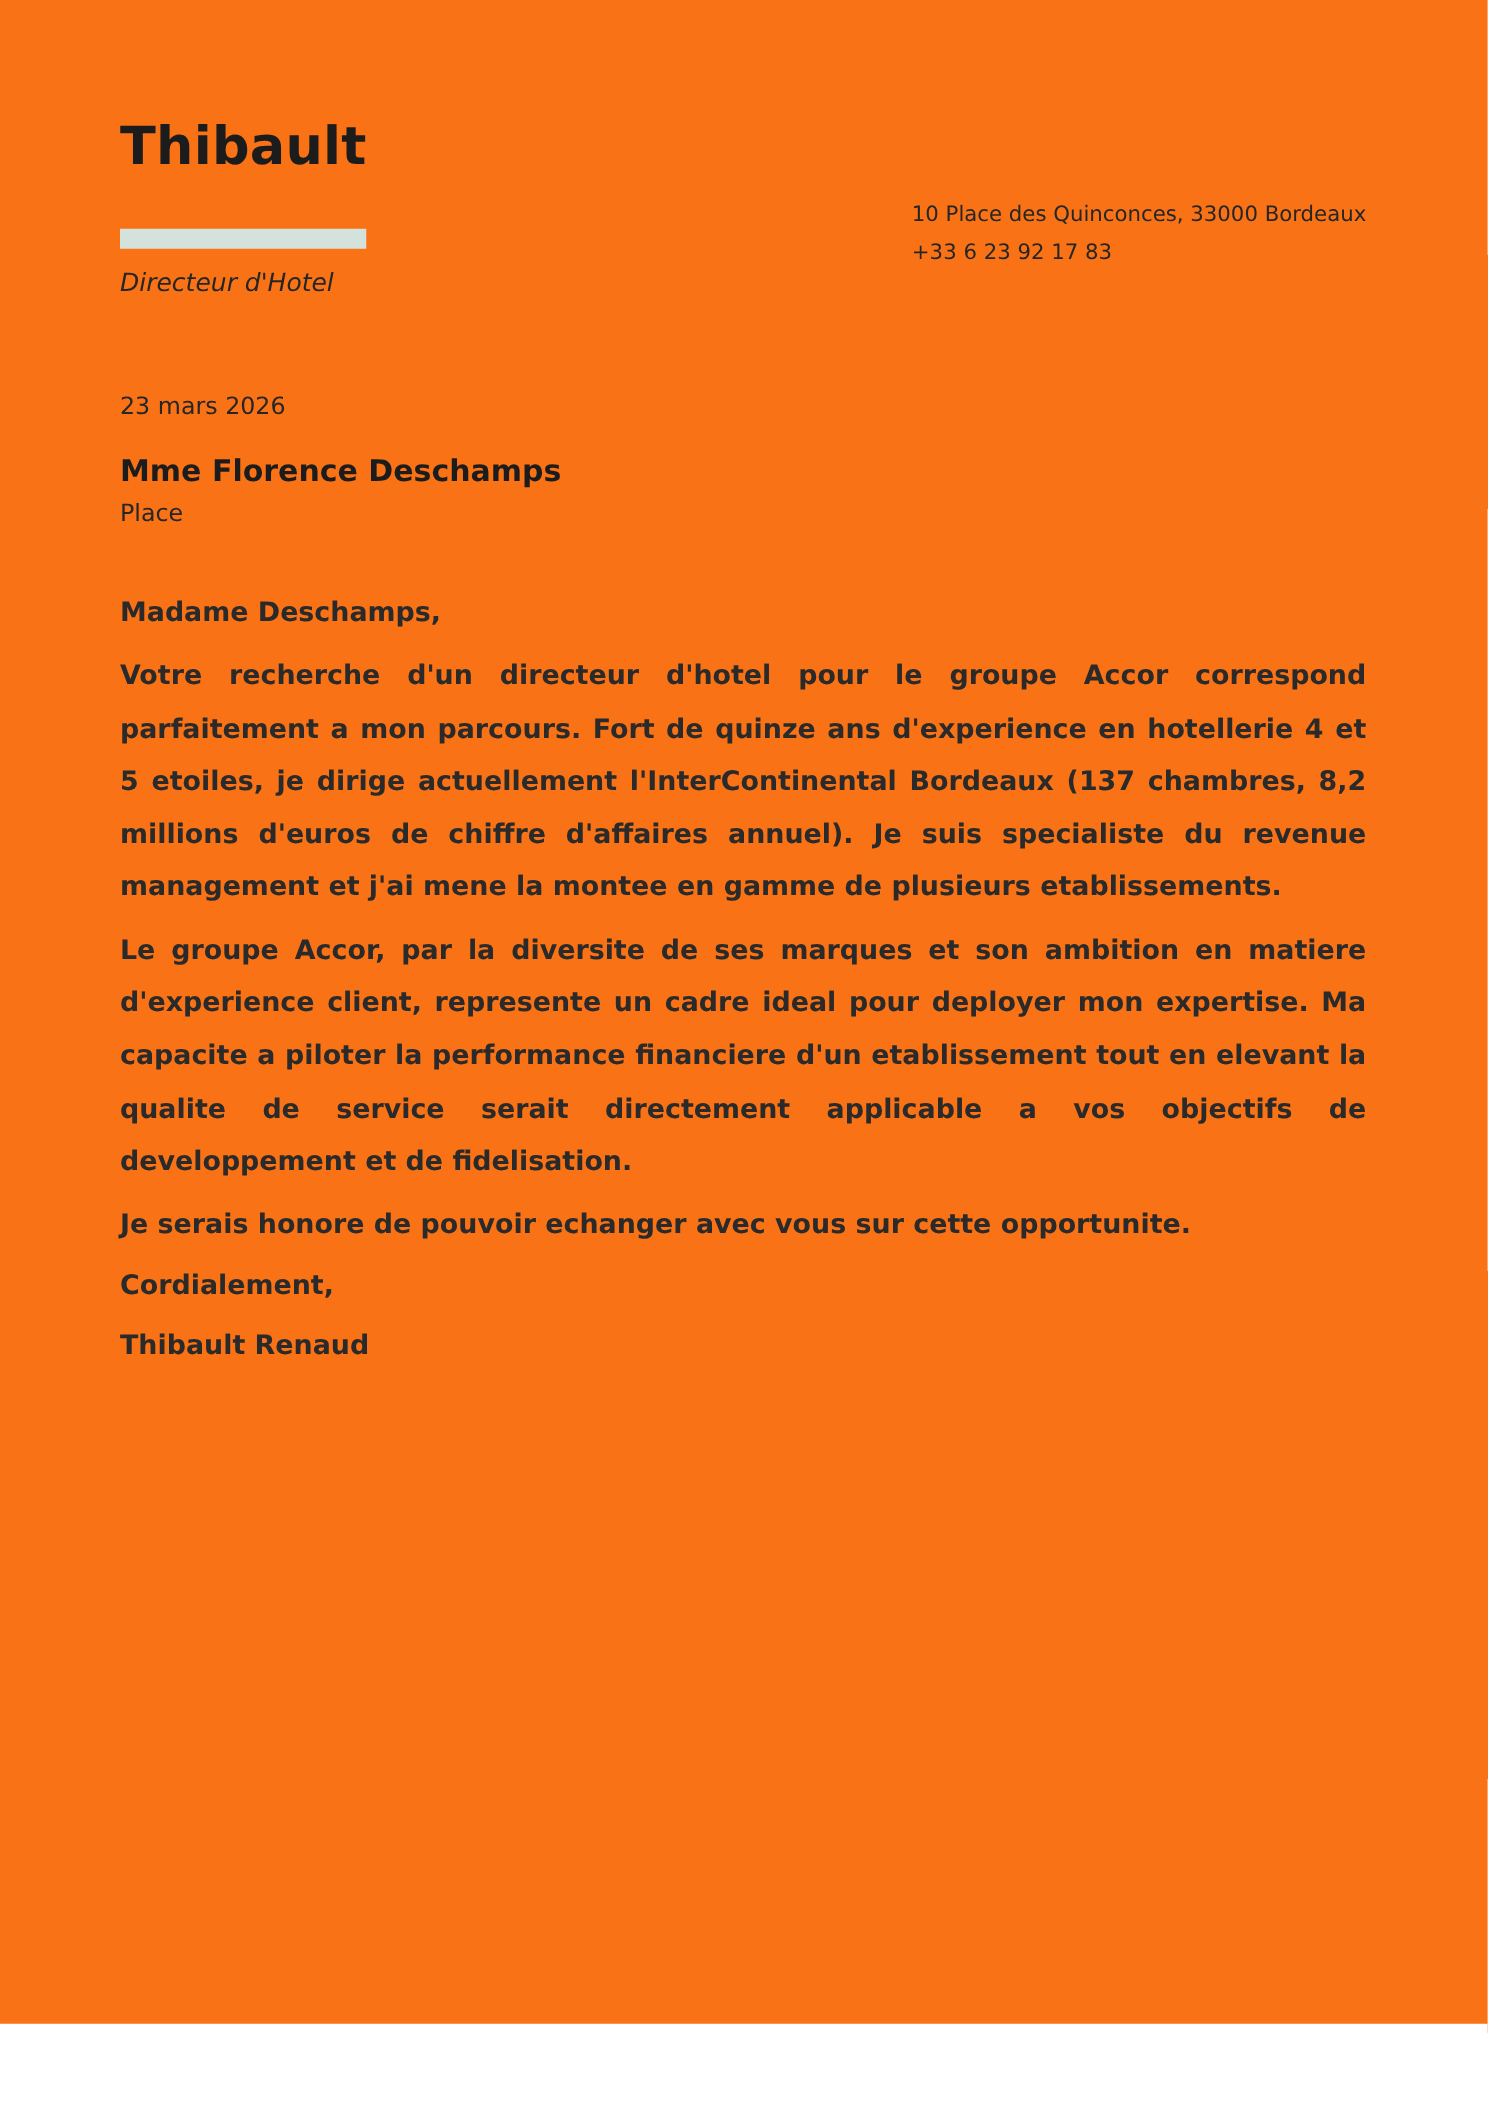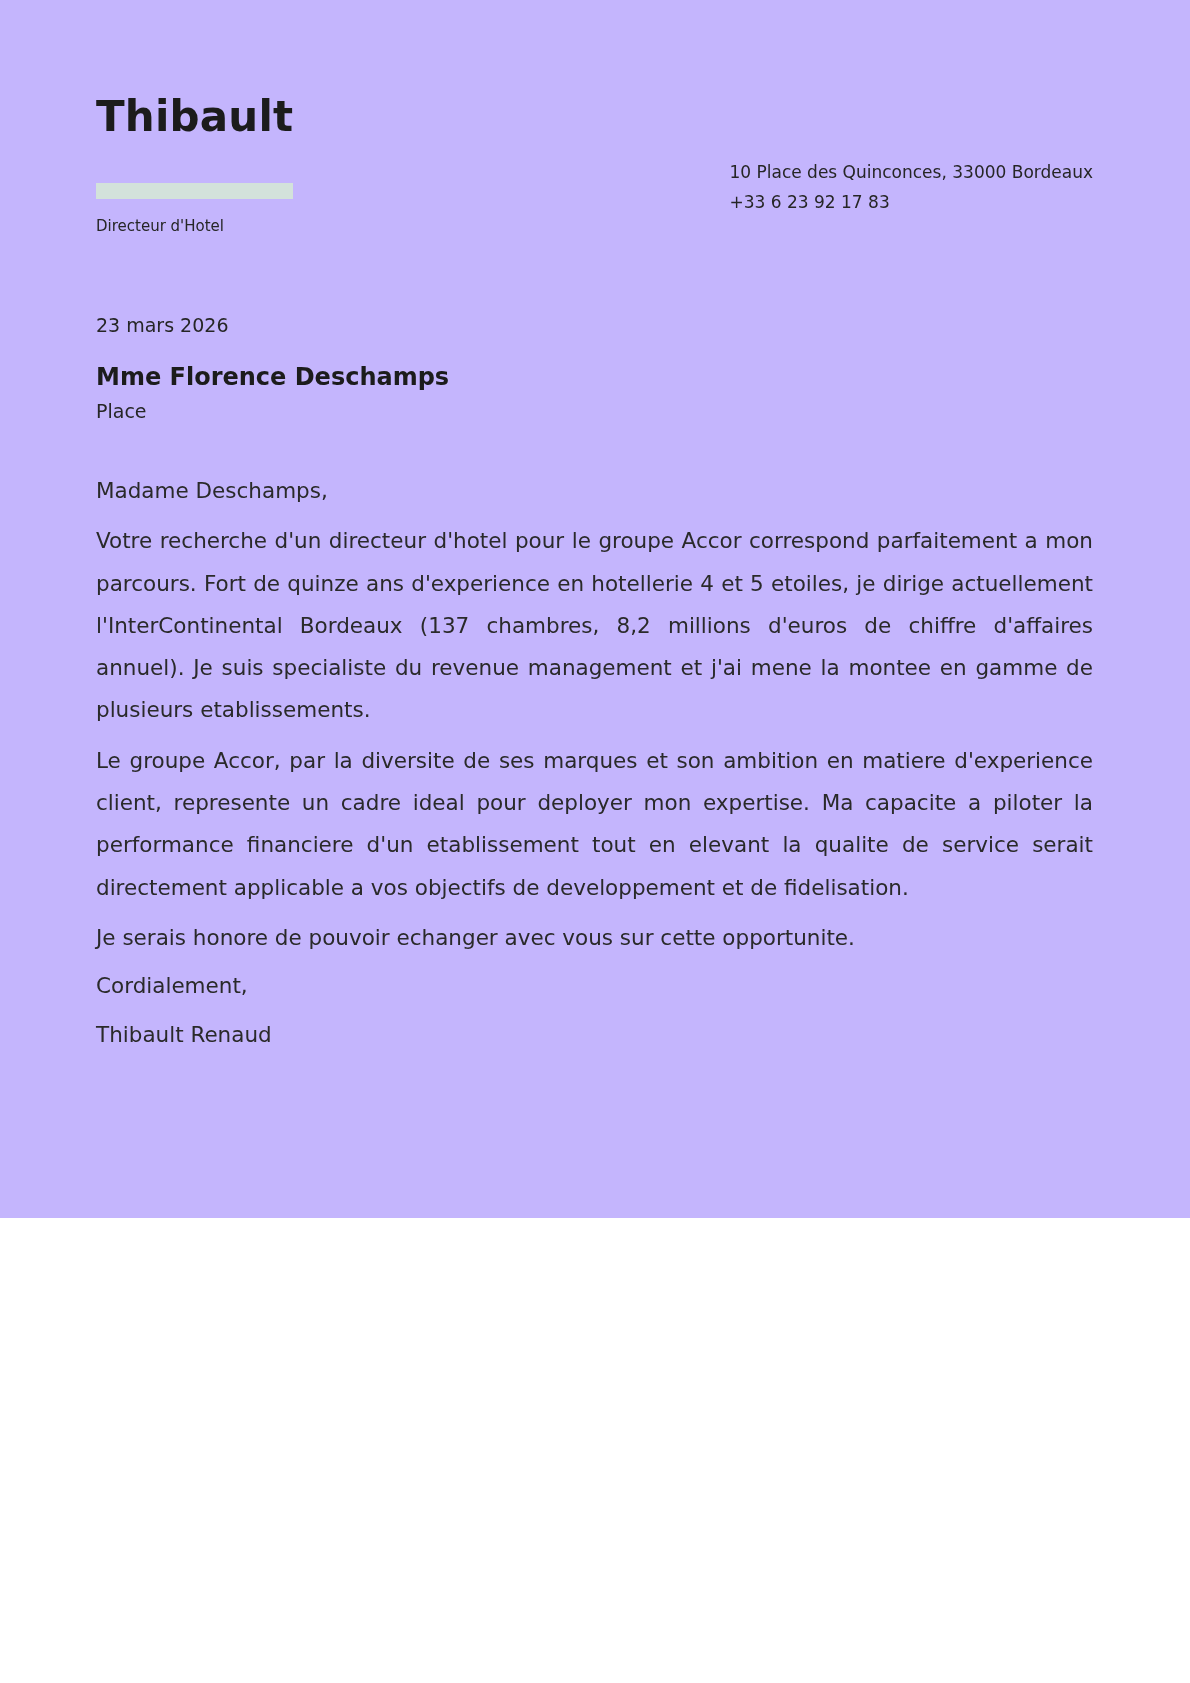--- a/index.html
+++ b/index.html
@@ -1,37 +1,37 @@
 <!DOCTYPE html>
 <html><head>
   <meta charset="utf-8">
   <style>
     html, body { margin: 0; padding: 0; background: #ffffff; }
     body { width: 1190px; height: 1683px; position: relative; overflow: hidden;
            font-family: "DejaVu Sans", sans-serif; color: #262626; }
-    .page { position: absolute; left: 0; top: 0; width: 1190px; height: 1218px; background: #c4b5fd; }
+    .page { position: absolute; left: 0; top: 0; width: 1190px; height: 1619px; background: #f97316; }
 
     .name-block { position: absolute; left: 96px; top: 84px; display: inline-block; }
     .name-highlight { position: absolute; left: 0; right: 0; top: 99px; height: 16px; background: #d3e2db; z-index: 0; }
     .name { position: relative; z-index: 1; margin: 0; font-weight: bold; font-size: 42px;
             line-height: 65px; color: #1c1c1c; letter-spacing: 0.2px; }
     .name span { display: block; }
-    .role { position: absolute; left: 96px; top: 212px; font-size: 15px; line-height: 28px; color: #262626; }
+    .role { position: absolute; left: 96px; top: 212px; font-size: 20px; line-height: 28px; color: #262626; font-style: italic; }
 
     .contact { position: absolute; right: 97px; top: 158px; text-align: left; font-size: 17px;
                line-height: 29.5px; color: #262626; }
     .contact div { white-space: nowrap; }
 
     .date { position: absolute; left: 96px; top: 312px; font-size: 19px; line-height: 26px; }
     .recipient-name { position: absolute; left: 96px; top: 363px; font-size: 24px; font-weight: bold;
                       line-height: 28px; color: #1c1c1c; }
     .recipient-company { position: absolute; left: 96px; top: 398px; font-size: 19px; line-height: 26px; }
 
     .letter { position: absolute; left: 96px; top: 470px; width: 997px; font-size: 21.5px;
-              line-height: 42.3px; color: #2a2a2a; }
+              line-height: 42.3px; color: #2a2a2a; font-weight: bold; }
     .letter p { margin: 0 0 8px 0; text-align: justify; }
     .letter .salutation, .letter .closing, .letter .signature { text-align: left; }
     .letter .closing-line { margin-bottom: 6px; }
   </style>
 </head>
 <body>
 
 <div class="page">
 
   <div class="name-block">

